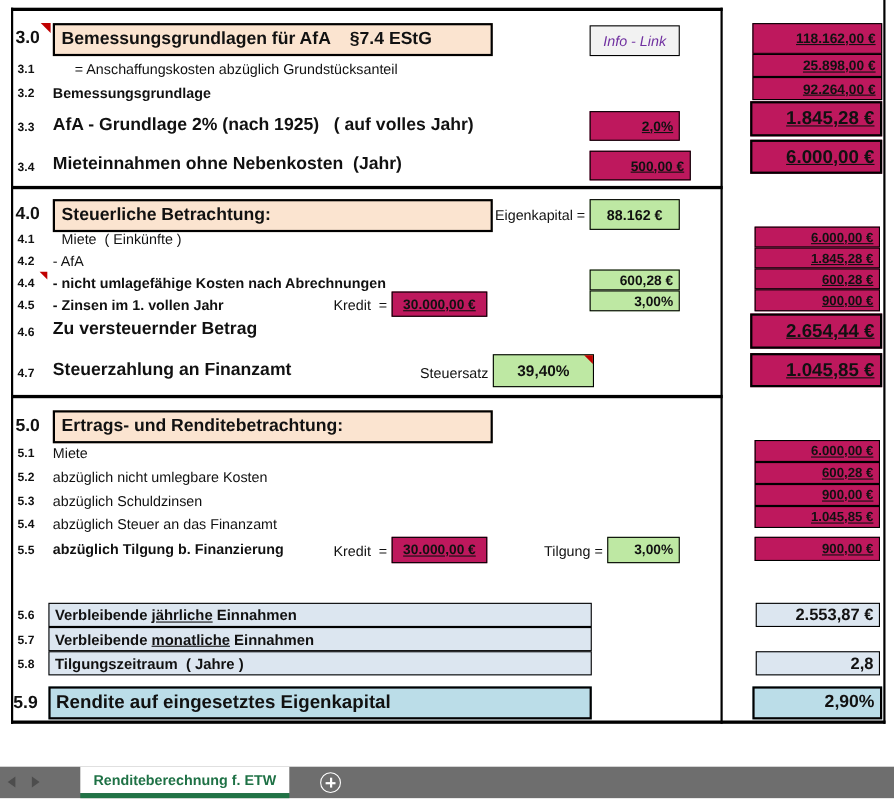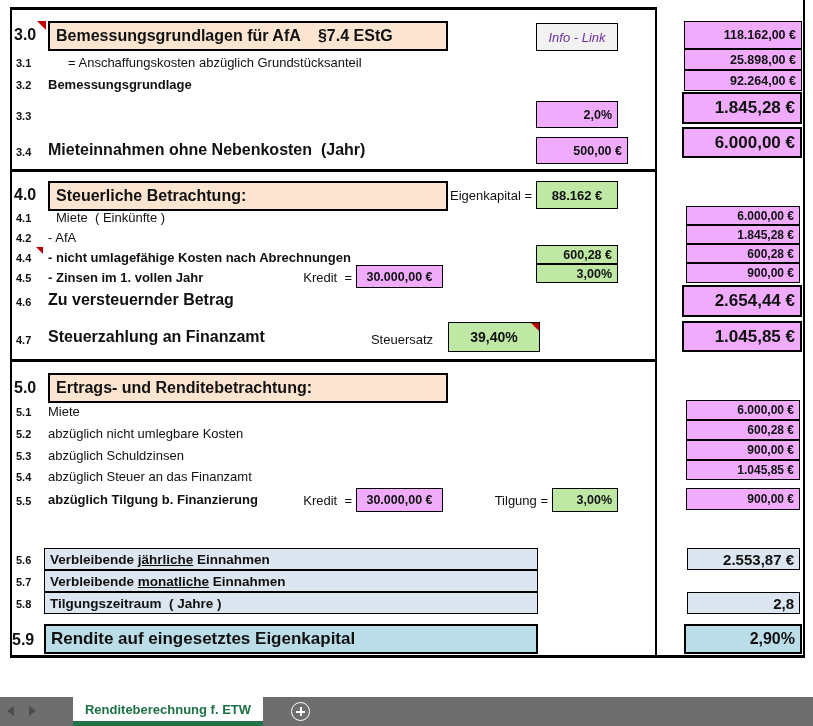--- a/index.html
+++ b/index.html
@@ -12,21 +12,21 @@
   
   .num-lg{font-size:16px;font-weight:bold;}
   .num-sm{font-size:11px;font-weight:bold;}
   
   .hdr-box{background:#FBE4D0;border:2px solid #000;display:flex;align-items:center;
            padding-left:6px;font-size:16px;font-weight:bold;white-space:pre;}
   
   .cell{border:1.5px solid #000;display:flex;align-items:center;}
   .cell.r{justify-content:flex-end;padding-right:5px;}
   .cell.c{justify-content:center;}
-  .pink{background:#f0abfc;}
+  .pink{background:#be185d;text-decoration:underline;}
   .green{background:#BEE8A3;}
   .val-sm{font-size:12.5px;font-weight:bold;}
   .val-lg{font-size:17px;font-weight:bold;border-width:2.5px;}
   .inp{font-size:12.5px;font-weight:bold;}
   .row-text{font-size:13px;white-space:pre;}
   .b{font-weight:bold;}
   .row-lg{font-size:16px;font-weight:bold;white-space:pre;}
   .helper{font-size:13px;white-space:pre;}
   .tri{width:0;height:0;border-top:9px solid #C00000;border-left:9px solid transparent;}
   .u{text-decoration:underline;}
@@ -74,20 +74,21 @@
 
   <div class="abs num-sm" style="left:16px;top:57px;">3.1</div>
   <div class="abs row-text" style="left:48px;top:55px;margin-left:20px;">= Anschaffungskosten abzüglich Grundstücksanteil</div>
   <div class="abs cell r pink val-sm" style="left:684px;top:49px;width:118px;height:21px;">25.898,00 €</div>
 
   <div class="abs num-sm" style="left:16px;top:79px;">3.2</div>
   <div class="abs row-text b" style="left:48px;top:77px;">Bemessungsgrundlage</div>
   <div class="abs cell r pink val-sm" style="left:684px;top:70px;width:118px;height:21px;">92.264,00 €</div>
 
   <div class="abs num-sm" style="left:16px;top:110px;">3.3</div>
+  <div class="abs row-lg" style="left:48px;top:105px;">AfA - Grundlage 2% (nach 1925)   ( auf volles Jahr)</div>
   <div class="abs cell r pink inp" style="left:536px;top:101px;width:82px;height:27px;">2,0%</div>
   <div class="abs cell r pink val-lg" style="left:682px;top:92px;width:120px;height:32px;">1.845,28 €</div>
 
   <div class="abs num-sm" style="left:16px;top:146px;">3.4</div>
   <div class="abs row-lg" style="left:48px;top:141px;">Mieteinnahmen ohne Nebenkosten  (Jahr)</div>
   <div class="abs cell r pink inp" style="left:536px;top:137px;width:92px;height:27px;">500,00 €</div>
   <div class="abs cell r pink val-lg" style="left:682px;top:127px;width:120px;height:31px;">6.000,00 €</div>
 
   <div class="abs num-lg" style="left:14px;top:186px;">4.0</div>
   <div class="abs hdr-box" style="left:48px;top:181px;width:400px;height:30px;">Steuerliche Betrachtung:</div>
@@ -114,21 +115,21 @@
   <div class="abs cell c pink inp" style="left:356px;top:265px;width:87px;height:23px;">30.000,00 €</div>
   <div class="abs cell r green inp" style="left:536px;top:264px;width:82px;height:19px;">3,00%</div>
   <div class="abs cell r pink val-sm" style="left:686px;top:263px;width:114px;height:20px;font-size:12px;">900,00 €</div>
 
   <div class="abs num-sm" style="left:16px;top:296px;">4.6</div>
   <div class="abs row-lg" style="left:48px;top:291px;">Zu versteuernder Betrag</div>
   <div class="abs cell r pink val-lg" style="left:682px;top:285px;width:120px;height:32px;">2.654,44 €</div>
 
   <div class="abs num-sm" style="left:16px;top:334px;">4.7</div>
   <div class="abs row-lg" style="left:48px;top:328px;">Steuerzahlung an Finanzamt</div>
-  <div class="abs helper" style="left:360px;top:332px;width:84px;text-align:center;">Steuersatz</div>
+  <div class="abs helper" style="left:360px;top:332px;width:84px;text-align:right;">Steuersatz</div>
   <div class="abs cell c green inp" style="left:448px;top:322px;width:92px;height:30px;font-size:14px;">39,40%</div>
   <div class="abs tri" style="left:531px;top:323px;border-top-width:8px;border-left-width:8px;"></div>
   <div class="abs cell r pink val-lg" style="left:682px;top:321px;width:120px;height:31px;">1.045,85 €</div>
 
   <div class="abs num-lg" style="left:14px;top:379px;">5.0</div>
   <div class="abs hdr-box" style="left:48px;top:373px;width:400px;height:30px;">Ertrags- und Renditebetrachtung:</div>
 
   <div class="abs num-sm" style="left:16px;top:406px;">5.1</div>
   <div class="abs row-text" style="left:48px;top:404px;">Miete</div>
   <div class="abs cell r pink val-sm" style="left:686px;top:400px;width:114px;height:20px;font-size:12px;">6.000,00 €</div>

